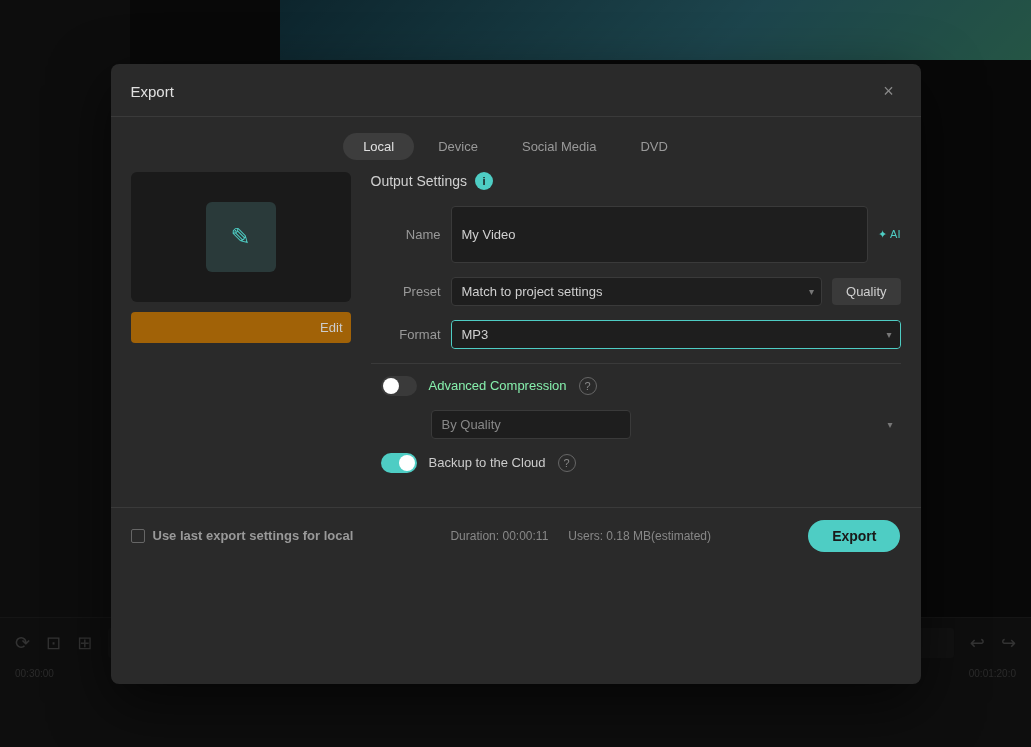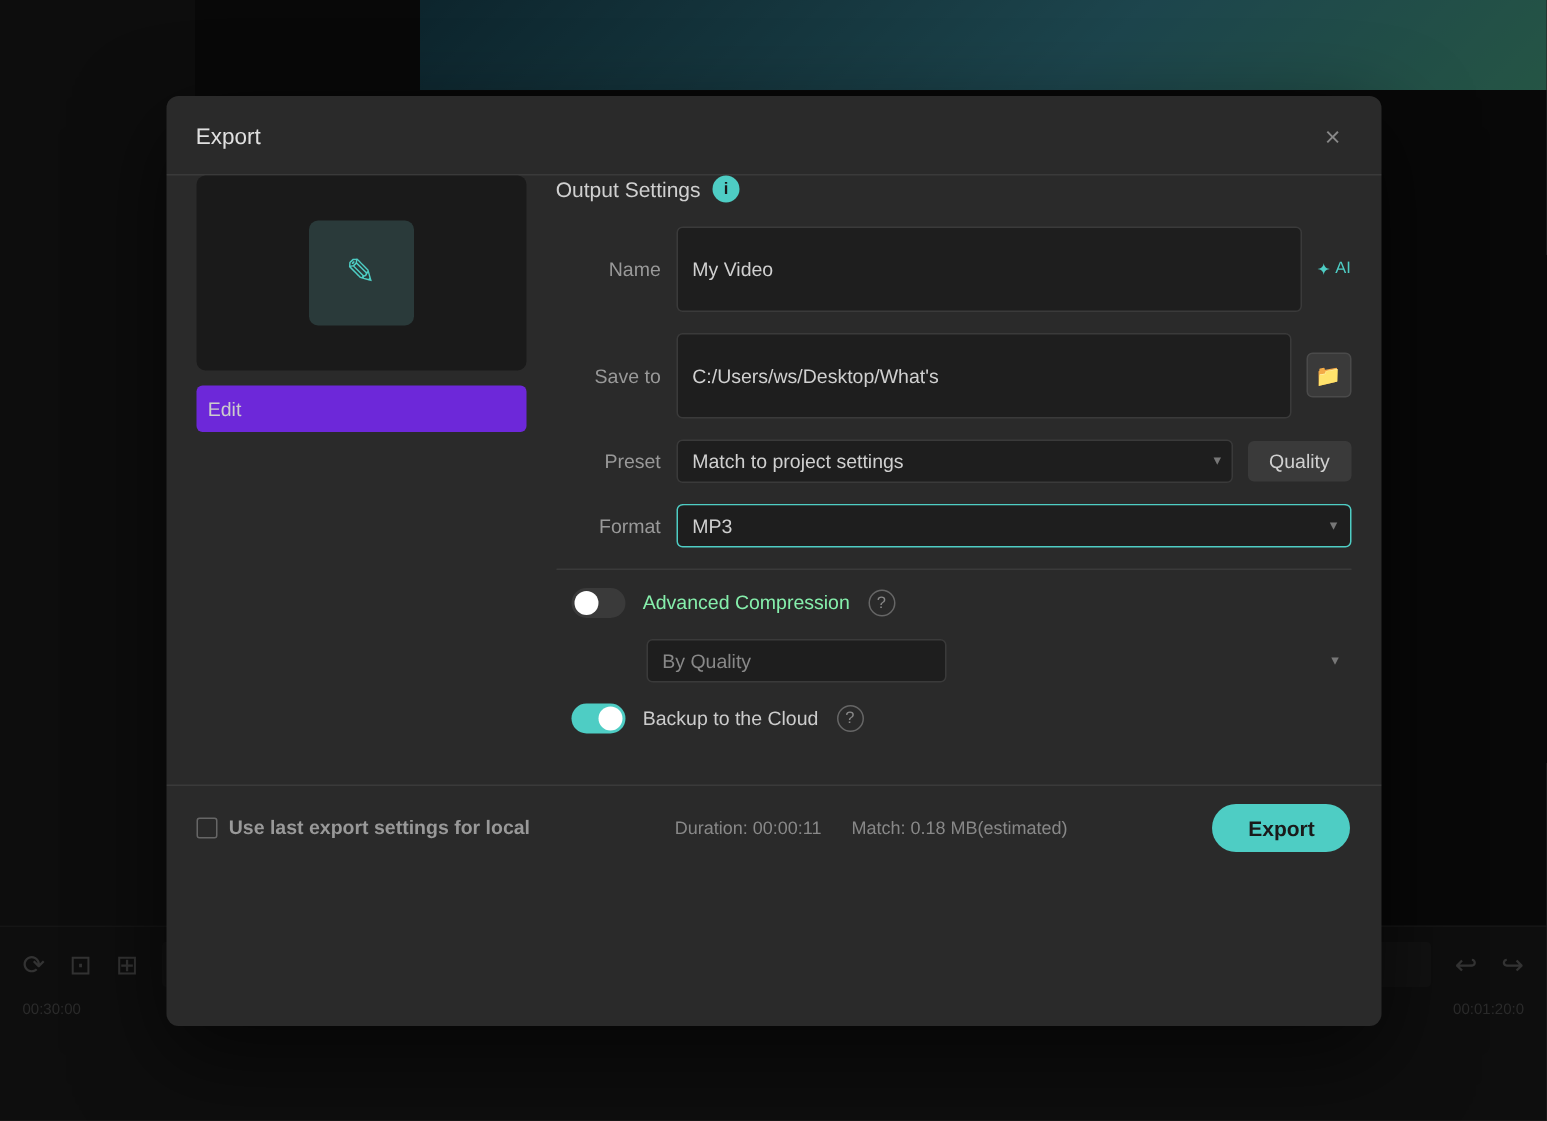--- a/index.html
+++ b/index.html
@@ -139,27 +139,27 @@
     }
 
     .pencil-icon {
       font-size: 24px;
       color: #4ecdc4;
     }
 
     .edit-btn {
       width: 100%;
       padding: 8px;
-      background: #6d28d9;
+      background: #a16207;
       border: none;
       border-radius: 4px;
       color: #ccc;
       font-size: 13px;
       cursor: pointer;
-      text-align: left;
+      text-align: right;
     }
 
     
     .settings-panel {
       flex: 1;
     }
 
     .section-header {
       display: flex;
       align-items: center;
@@ -527,20 +527,26 @@
 </div>
 
 <div class="modal-backdrop">
   <div class="export-dialog">
 
     <div class="dialog-header">
       <span class="dialog-title">Export</span>
       <span class="close-btn">×</span>
     </div>
 
+    <div class="dialog-tabs">
+      <button class="tab-btn active">Local</button>
+      <button class="tab-btn">Device</button>
+      <button class="tab-btn">Social Media</button>
+      <button class="tab-btn">DVD</button>
+    </div>
 
     <div class="dialog-body">
 
       <div class="preview-panel">
         <div class="preview-thumbnail">
           <div class="preview-thumbnail-inner">
             <span class="pencil-icon">✎</span>
           </div>
         </div>
         <button class="edit-btn">Edit</button>
@@ -555,27 +561,20 @@
 
         <div class="form-row">
           <span class="form-label">Name</span>
           <input class="form-input" type="text" value="My Video" style="">
           <button class="ai-btn">
             <span>✦</span>
             <span>AI</span>
           </button>
         </div>
 
-        <div class="form-row">
-          <span class="form-label">Save to</span>
-          <input class="form-input" type="text" value="C:/Users/ws/Desktop/What's" style="">
-          <button class="folder-btn">
-            <span>📁</span>
-          </button>
-        </div>
 
         <div class="form-row">
           <span class="form-label">Preset</span>
           <div class="select-wrapper">
             <select class="form-select">
               <option>Match to project settings</option>
             </select>
             <span class="select-arrow">▾</span>
           </div>
           <button class="settings-btn">Quality</button>
@@ -624,21 +623,21 @@
           <div class="checkbox"></div>
           <span class="checkbox-label">Use last export settings for local</span>
         </label>
       </div>
       <div class="footer-center">
         <span class="footer-info">
           <span>Duration:</span>
           <span>00:00:11</span>
         </span>
         <span class="footer-info">
-          <span>Match:</span>
+          <span>Users:</span>
           <span>0.18 MB(estimated)</span>
         </span>
       </div>
       <button class="export-btn">Export</button>
     </div>
 
   </div>
 </div>
 
 </body></html>

